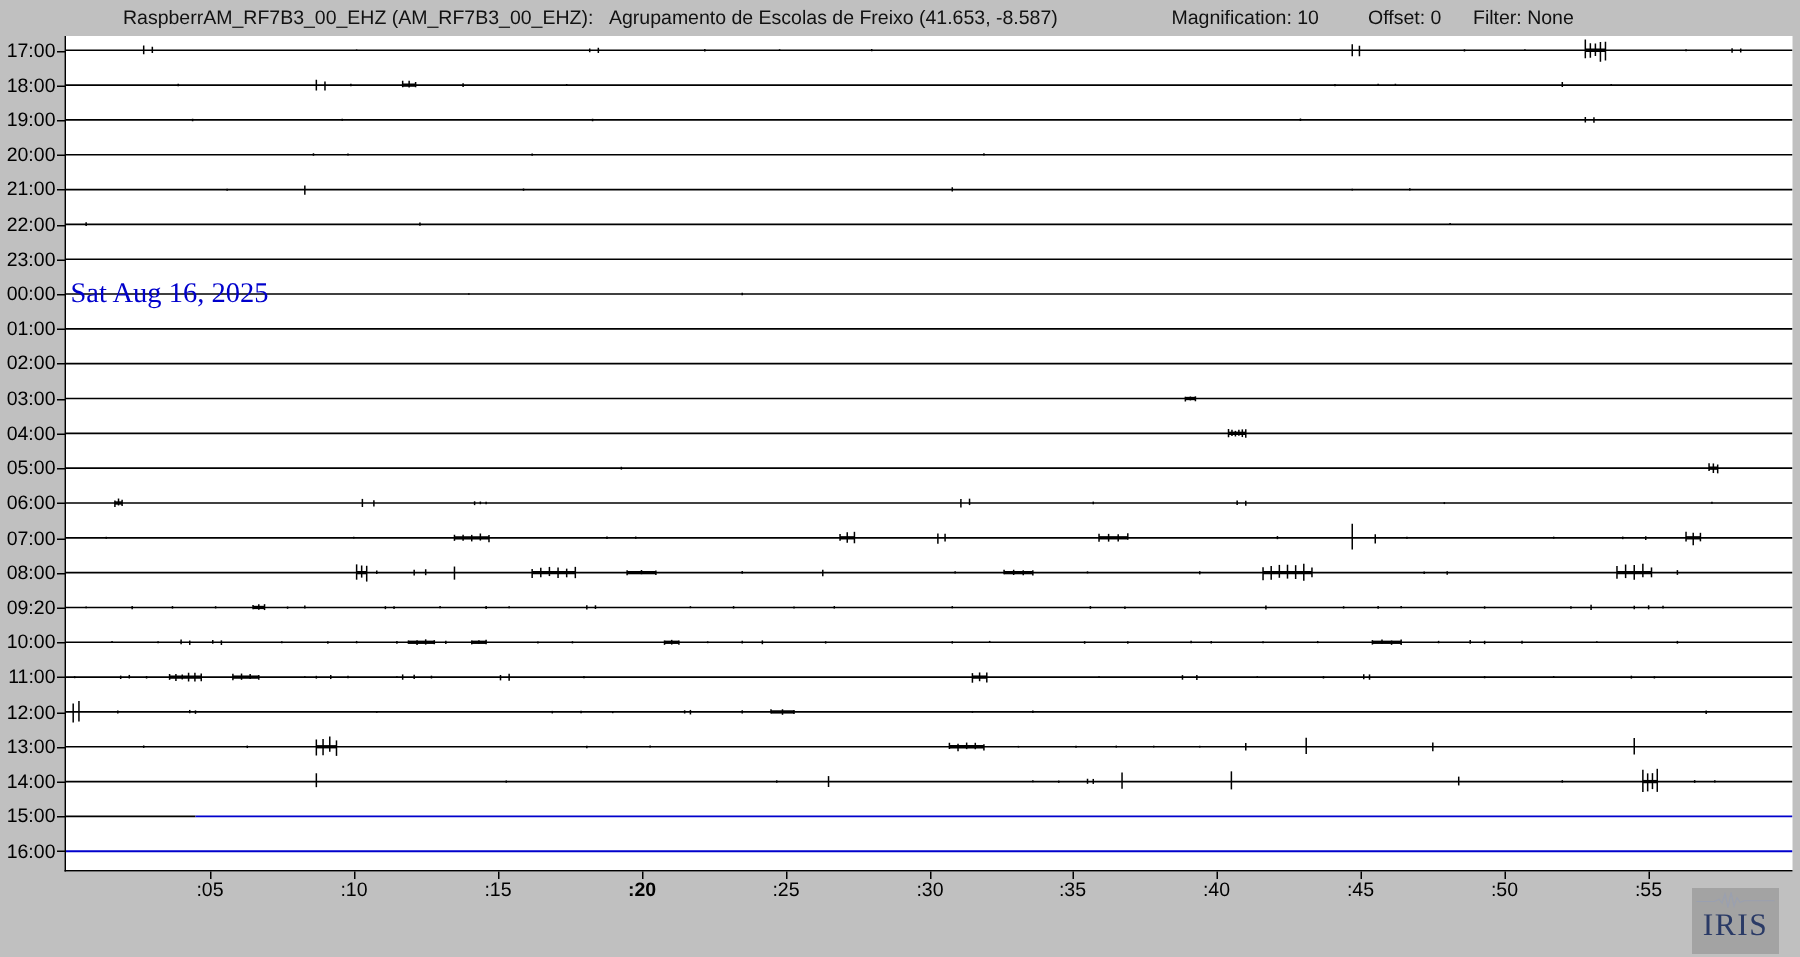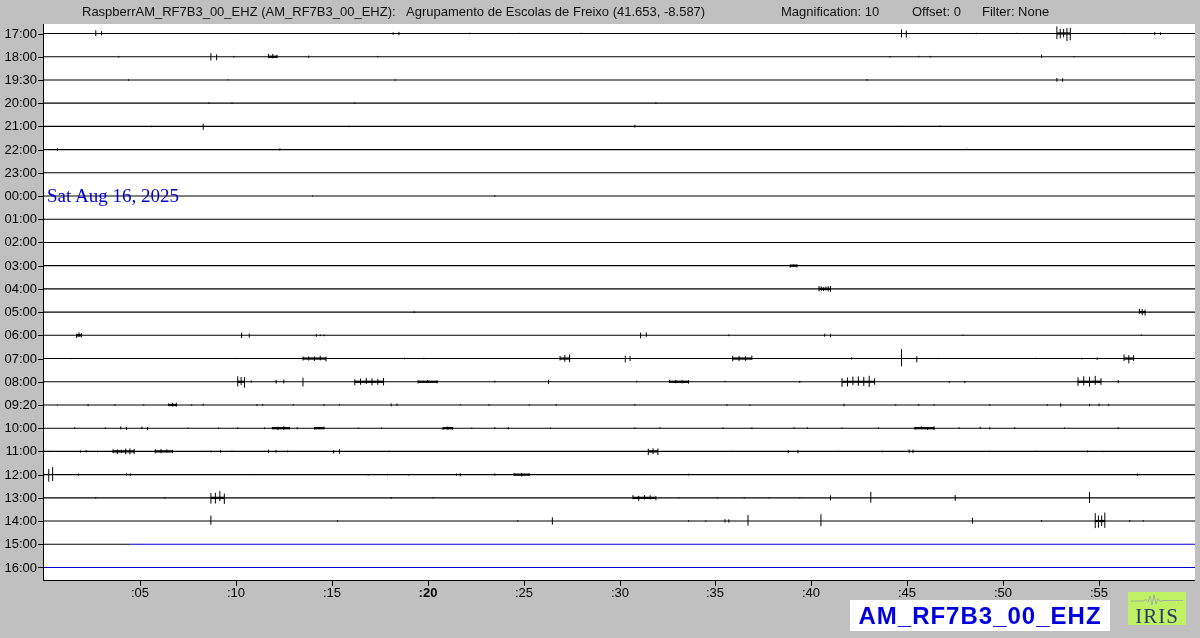--- a/index.html
+++ b/index.html
@@ -30,22 +30,22 @@
     font-size:13px; color:#000; white-space:nowrap;
   }
   #station-badge{
     position:absolute; left:850px; top:600px; width:260px; height:31px;
     background:#fff; display:flex; align-items:center; justify-content:center;
   }
   #station-badge span{
     font-size:24px; font-weight:bold; letter-spacing:1px; white-space:nowrap;
   }
   #iris-logo{
-    position:absolute; left:1128px; top:592px; width:58px; height:33px;
-    background:#bef264; text-align:center;
+    position:absolute; left:1128px; top:592px; width:58px; height:44px;
+    background:#a3a3a3; text-align:center;
   }
   #iris-logo .wave{display:block; margin:2px auto 0 auto;}
   #iris-text{
     font-family:"Liberation Serif", serif; font-size:21px; line-height:20px;
     letter-spacing:1px; margin-top:0;
   }
 </style>
 </head>
 <body>
 
@@ -442,21 +442,21 @@
         <line x1="0" y1="543.491" x2="1151" y2="543.491" stroke="#0000cc" stroke-width="1.2"></line>
       </svg>
     <div id="date-label" style="color: rgb(0, 0, 204);">Sat Aug 16, 2025</div>
   </div>
 
   <div id="hour-axis">
       <div class="hour-label" style="top: 25.5px;">17:00</div>
       <div class="hour-tick" style="top: 34px;"></div>
       <div class="hour-label" style="top: 48.717px;">18:00</div>
       <div class="hour-tick" style="top: 57px;"></div>
-      <div class="hour-label" style="top: 71.934px;">19:30</div>
+      <div class="hour-label" style="top: 71.934px;">19:00</div>
       <div class="hour-tick" style="top: 80px;"></div>
       <div class="hour-label" style="top: 95.151px;">20:00</div>
       <div class="hour-tick" style="top: 103px;"></div>
       <div class="hour-label" style="top: 118.368px;">21:00</div>
       <div class="hour-tick" style="top: 126px;"></div>
       <div class="hour-label" style="top: 141.585px;">22:00</div>
       <div class="hour-tick" style="top: 150px;"></div>
       <div class="hour-label" style="top: 164.802px;">23:00</div>
       <div class="hour-tick" style="top: 173px;"></div>
       <div class="hour-label" style="top: 188.019px;">00:00</div>
@@ -512,23 +512,20 @@
       <div class="x-tick" style="left: 811px;"></div>
       <div class="x-label" style="left: 811px;">:40</div>
       <div class="x-tick" style="left: 907px;"></div>
       <div class="x-label" style="left: 907px;">:45</div>
       <div class="x-tick" style="left: 1003px;"></div>
       <div class="x-label" style="left: 1003px;">:50</div>
       <div class="x-tick" style="left: 1099px;"></div>
       <div class="x-label" style="left: 1099px;">:55</div>
     </div>
 
-  <div id="station-badge">
-    <span style="color: rgb(0, 0, 221);">AM_RF7B3_00_EHZ</span>
-  </div>
 
   <div id="iris-logo">
     <svg class="wave" width="54" height="12" viewBox="0 0 54 12">
       <polyline id="logo-wave" points="1,7 13,7 16,5.5 18,8 20,2 22,11 24,1 26,10 28,4.5 30,7.5 33,6.5 53,6.5" fill="none" stroke-width="0.8" stroke="#9aa0b0"></polyline>
     </svg>
     <div id="iris-text" style="color: rgb(42, 58, 102);">IRIS</div>
   </div>
 
 </div>
 

